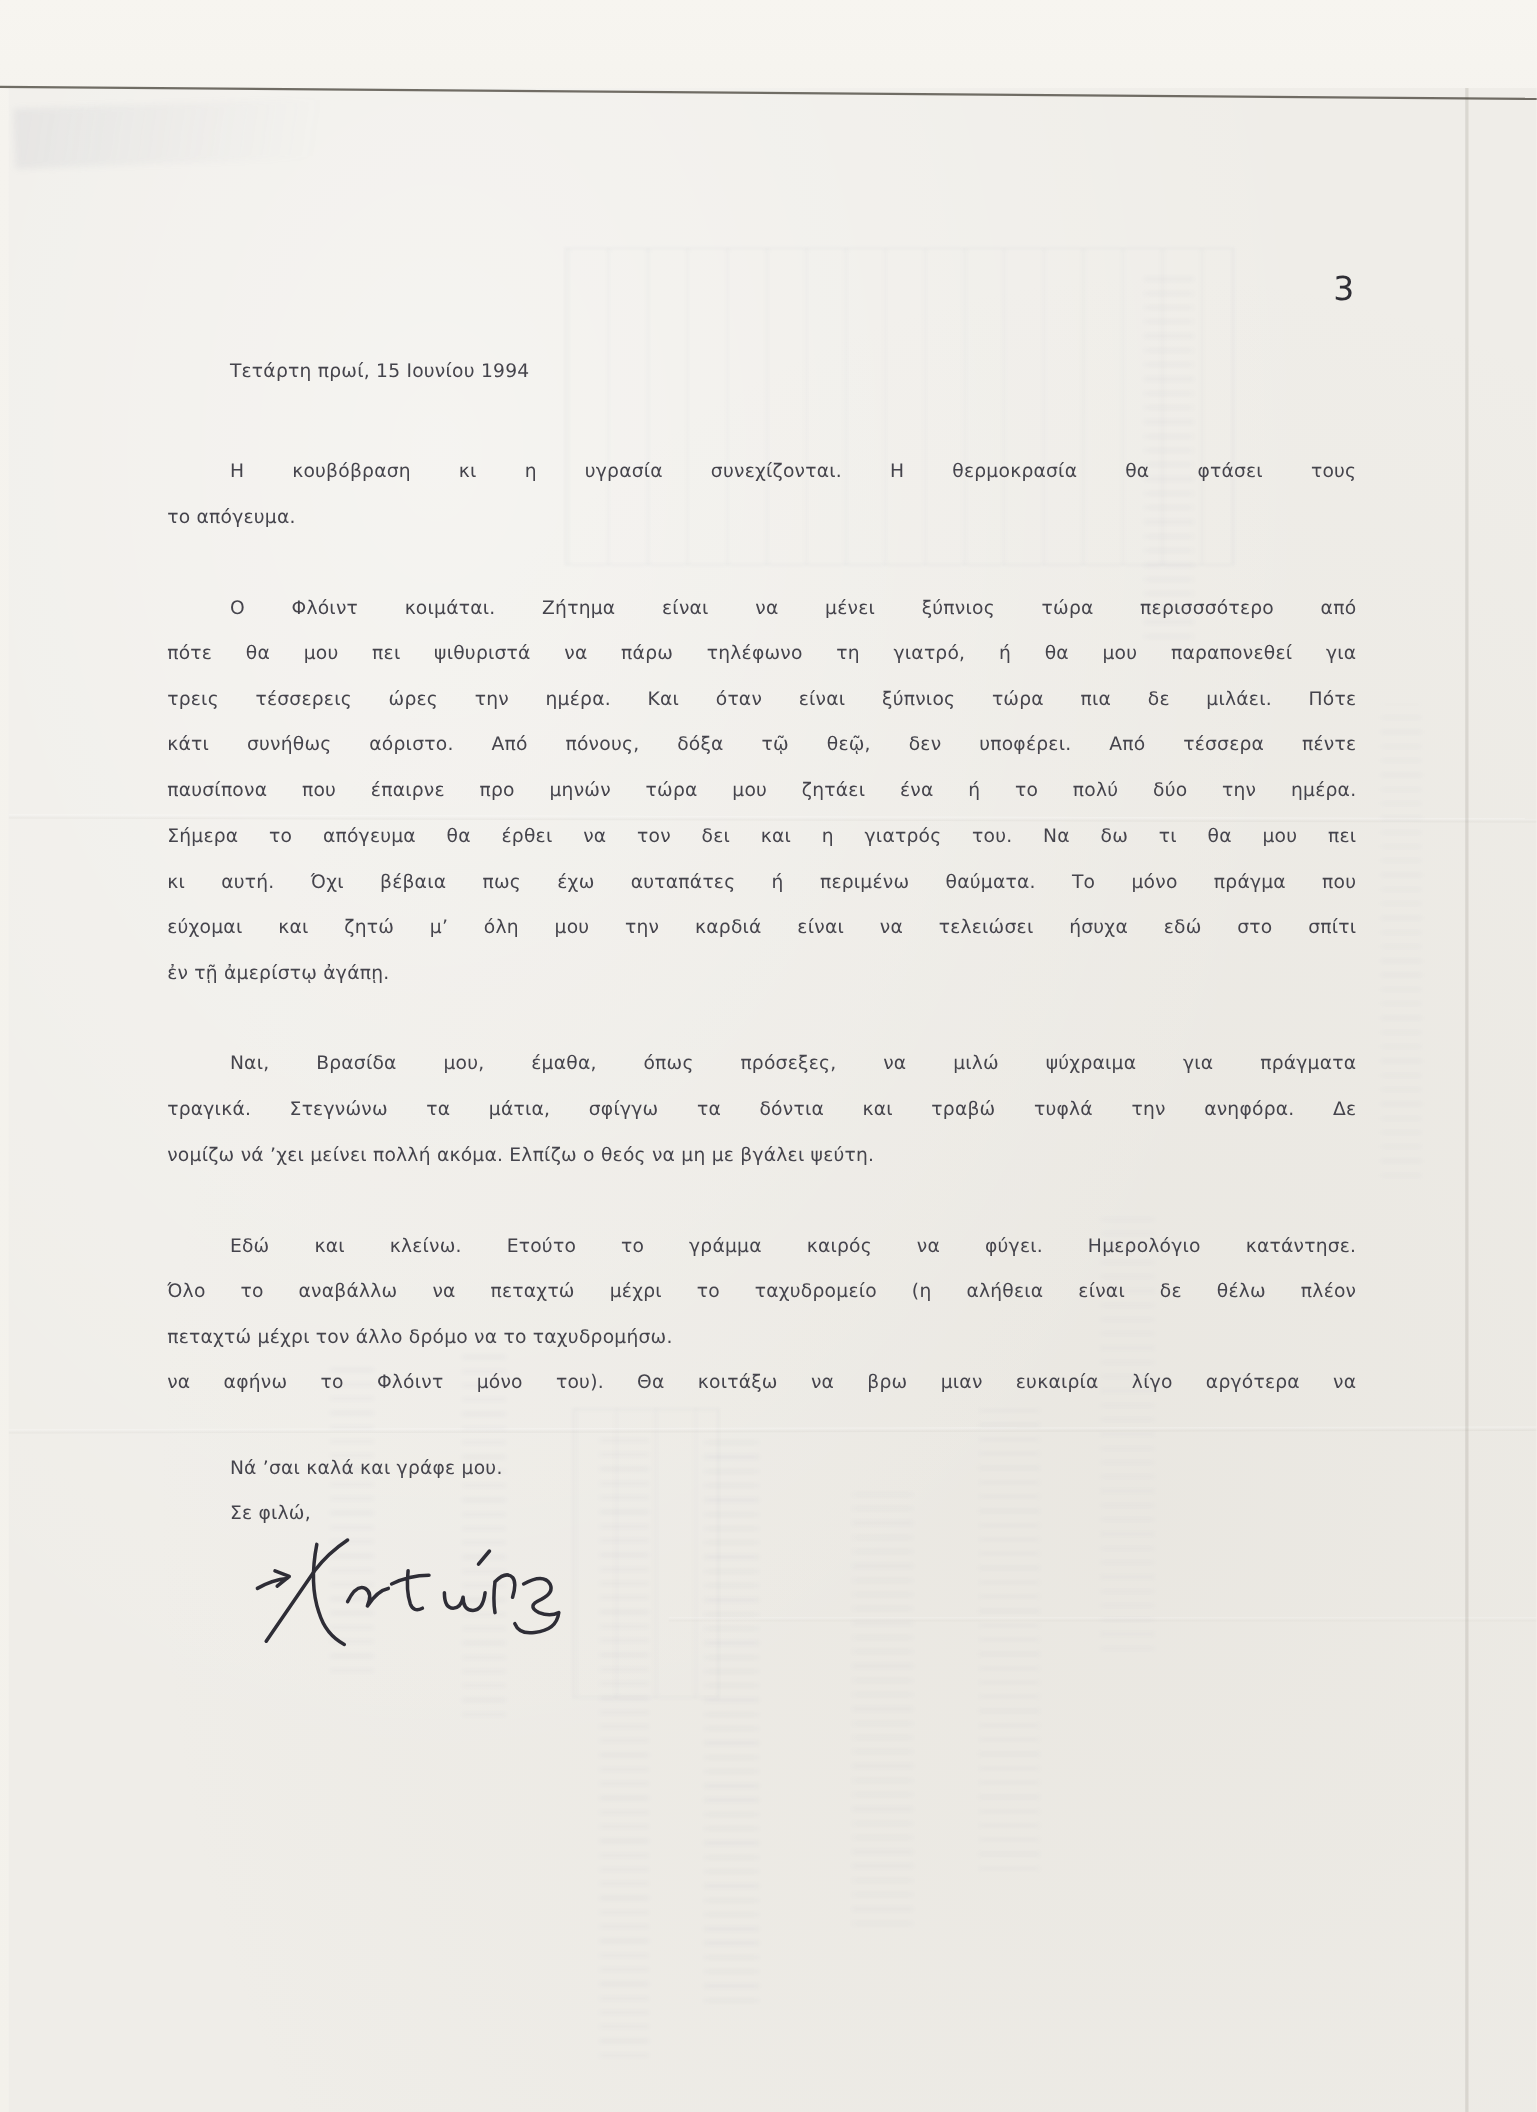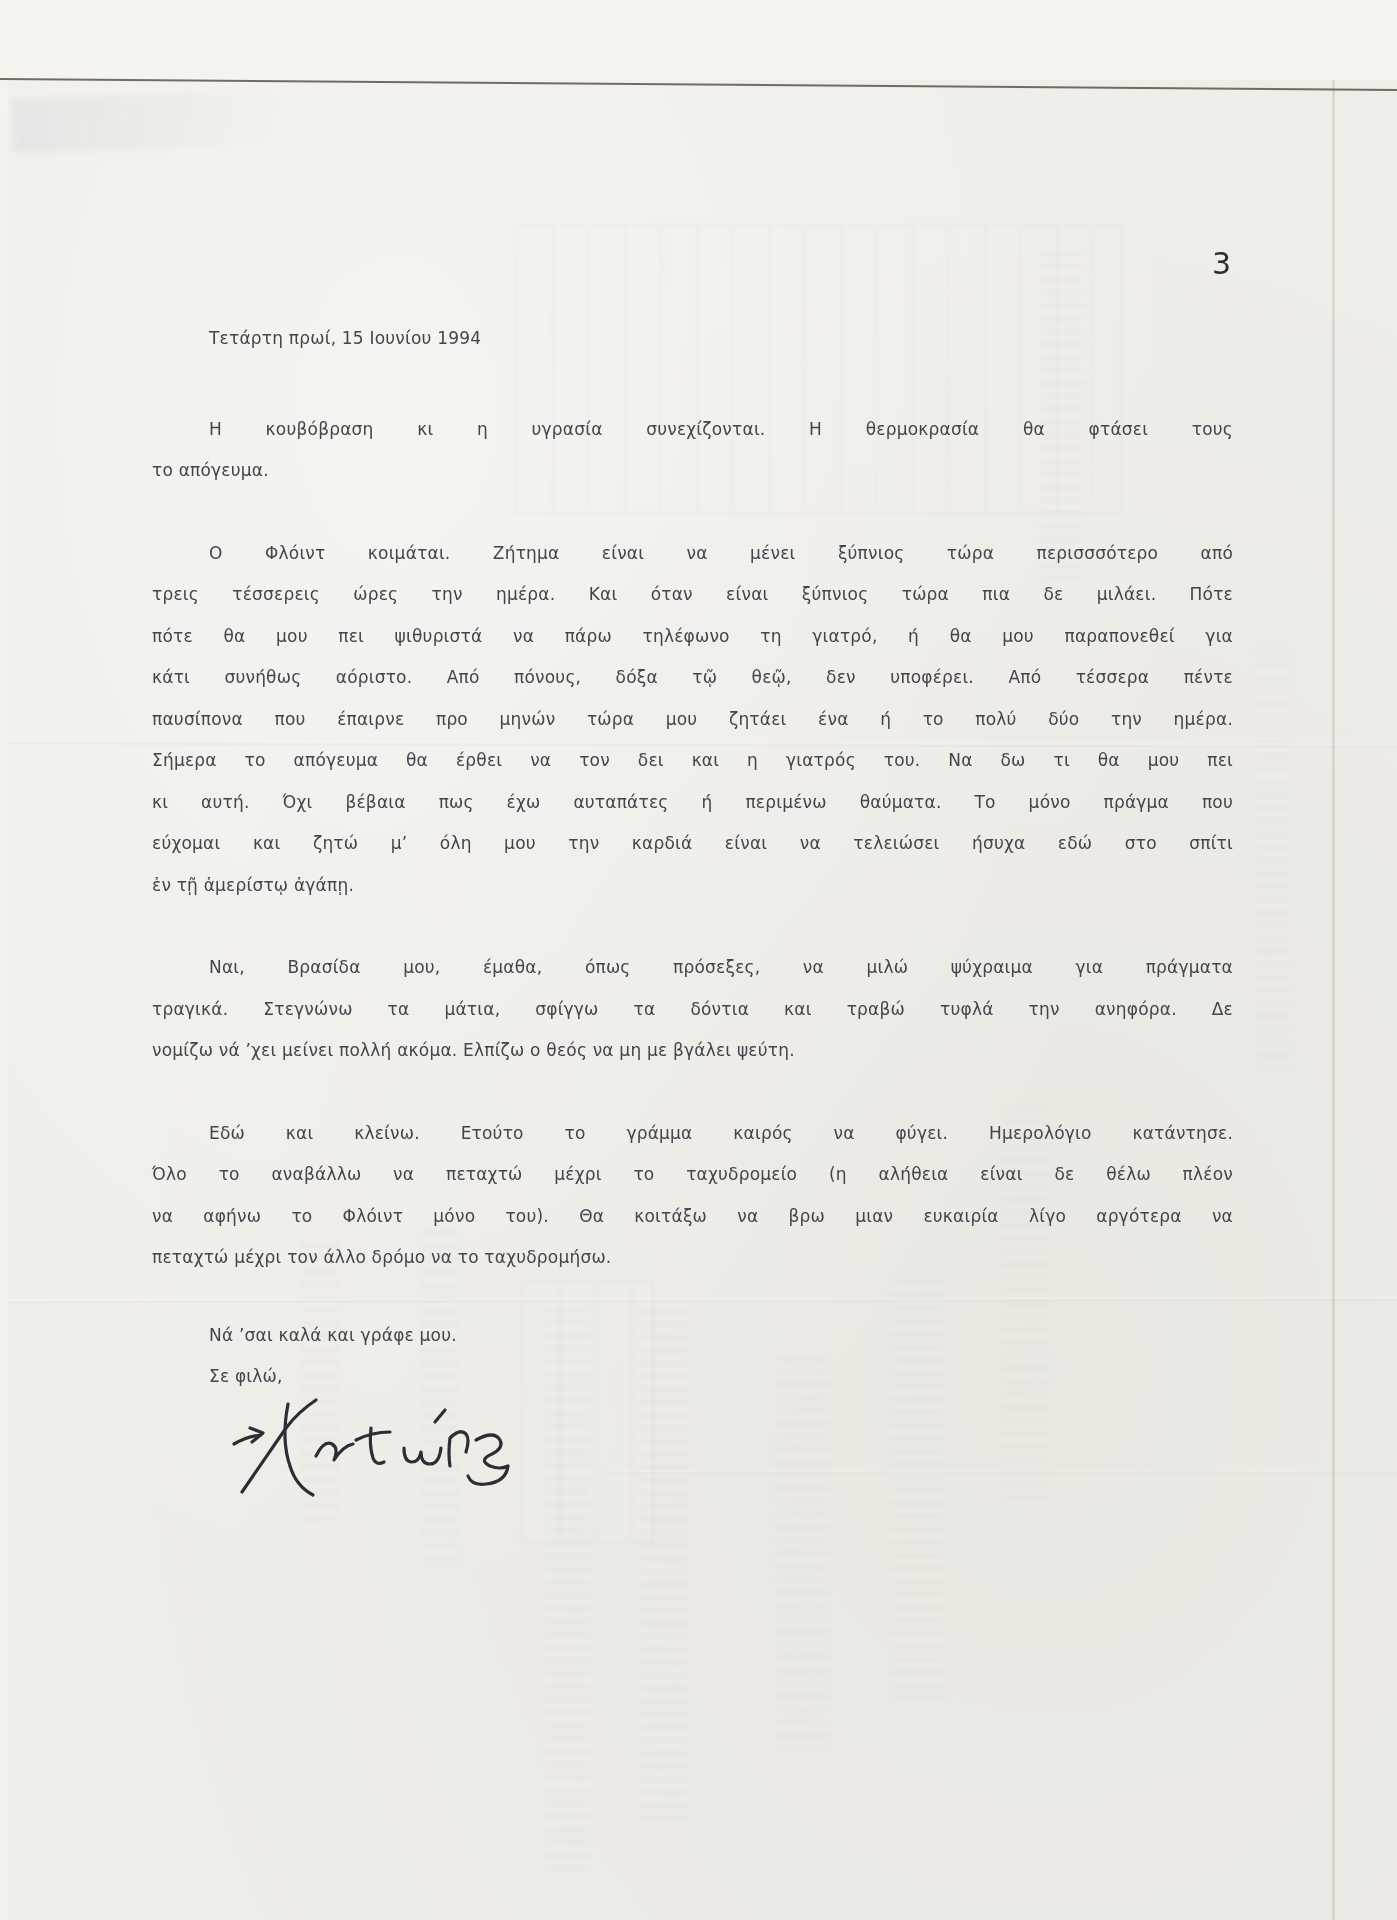--- a/index.html
+++ b/index.html
@@ -112,39 +112,39 @@
   <div class="letter">
     <div class="date-line">Τετάρτη πρωί, 15 Ιουνίου 1994</div>
 
     <div id="letter-body">
         <div class="paragraph">
           <div class="line first">Η κουβόβραση κι η υγρασία συνεχίζονται. Η θερμοκρασία θα φτάσει τους</div>
           <div class="line final">το απόγευμα.</div>
         </div>
         <div class="paragraph">
           <div class="line first">Ο Φλόιντ κοιμάται. Ζήτημα είναι να μένει ξύπνιος τώρα περισσσότερο από</div>
+          <div class="line">πότε θα μου πει ψιθυριστά να πάρω τηλέφωνο τη γιατρό, ή θα μου παραπονεθεί για</div>
           <div class="line">τρεις τέσσερεις ώρες την ημέρα. Και όταν είναι ξύπνιος τώρα πια δε μιλάει. Πότε</div>
-          <div class="line">πότε θα μου πει ψιθυριστά να πάρω τηλέφωνο τη γιατρό, ή θα μου παραπονεθεί για</div>
           <div class="line">κάτι συνήθως αόριστο. Από πόνους, δόξα τῷ θεῷ, δεν υποφέρει. Από τέσσερα πέντε</div>
           <div class="line">παυσίπονα που έπαιρνε προ μηνών τώρα μου ζητάει ένα ή το πολύ δύο την ημέρα.</div>
           <div class="line">Σήμερα το απόγευμα θα έρθει να τον δει και η γιατρός του. Να δω τι θα μου πει</div>
           <div class="line">κι αυτή. Όχι βέβαια πως έχω αυταπάτες ή περιμένω θαύματα. Το μόνο πράγμα που</div>
           <div class="line">εύχομαι και ζητώ μ’ όλη μου την καρδιά είναι να τελειώσει ήσυχα εδώ στο σπίτι</div>
           <div class="line final">ἐν τῇ ἀμερίστῳ ἀγάπῃ.</div>
         </div>
         <div class="paragraph">
           <div class="line first">Ναι, Βρασίδα μου, έμαθα, όπως πρόσεξες, να μιλώ ψύχραιμα για πράγματα</div>
           <div class="line">τραγικά. Στεγνώνω τα μάτια, σφίγγω τα δόντια και τραβώ τυφλά την ανηφόρα. Δε</div>
           <div class="line final">νομίζω νά ’χει μείνει πολλή ακόμα. Ελπίζω ο θεός να μη με βγάλει ψεύτη.</div>
         </div>
         <div class="paragraph">
           <div class="line first">Εδώ και κλείνω. Ετούτο το γράμμα καιρός να φύγει. Ημερολόγιο κατάντησε.</div>
           <div class="line">Όλο το αναβάλλω να πεταχτώ μέχρι το ταχυδρομείο (η αλήθεια είναι δε θέλω πλέον</div>
+          <div class="line final">πεταχτώ μέχρι τον άλλο δρόμο να το ταχυδρομήσω.</div>
           <div class="line">να αφήνω το Φλόιντ μόνο του). Θα κοιτάξω να βρω μιαν ευκαιρία λίγο αργότερα να</div>
-          <div class="line final">πεταχτώ μέχρι τον άλλο δρόμο να το ταχυδρομήσω.</div>
         </div>
       </div>
 
     <div class="closing">
       <div class="closing-line">Νά ’σαι καλά και γράφε μου.</div>
       <div class="closing-line">Σε φιλώ,</div>
       <div class="signature" aria-label="Αντώνης">
         <svg width="302" height="112" viewBox="0 0 302 112">
           <path d="M6 50 q14 -8 27 -9 m-11 -7 l13 5 -11 9"></path>
           <path d="M14 98 Q40 60 58 34 Q70 18 88 6"></path>

